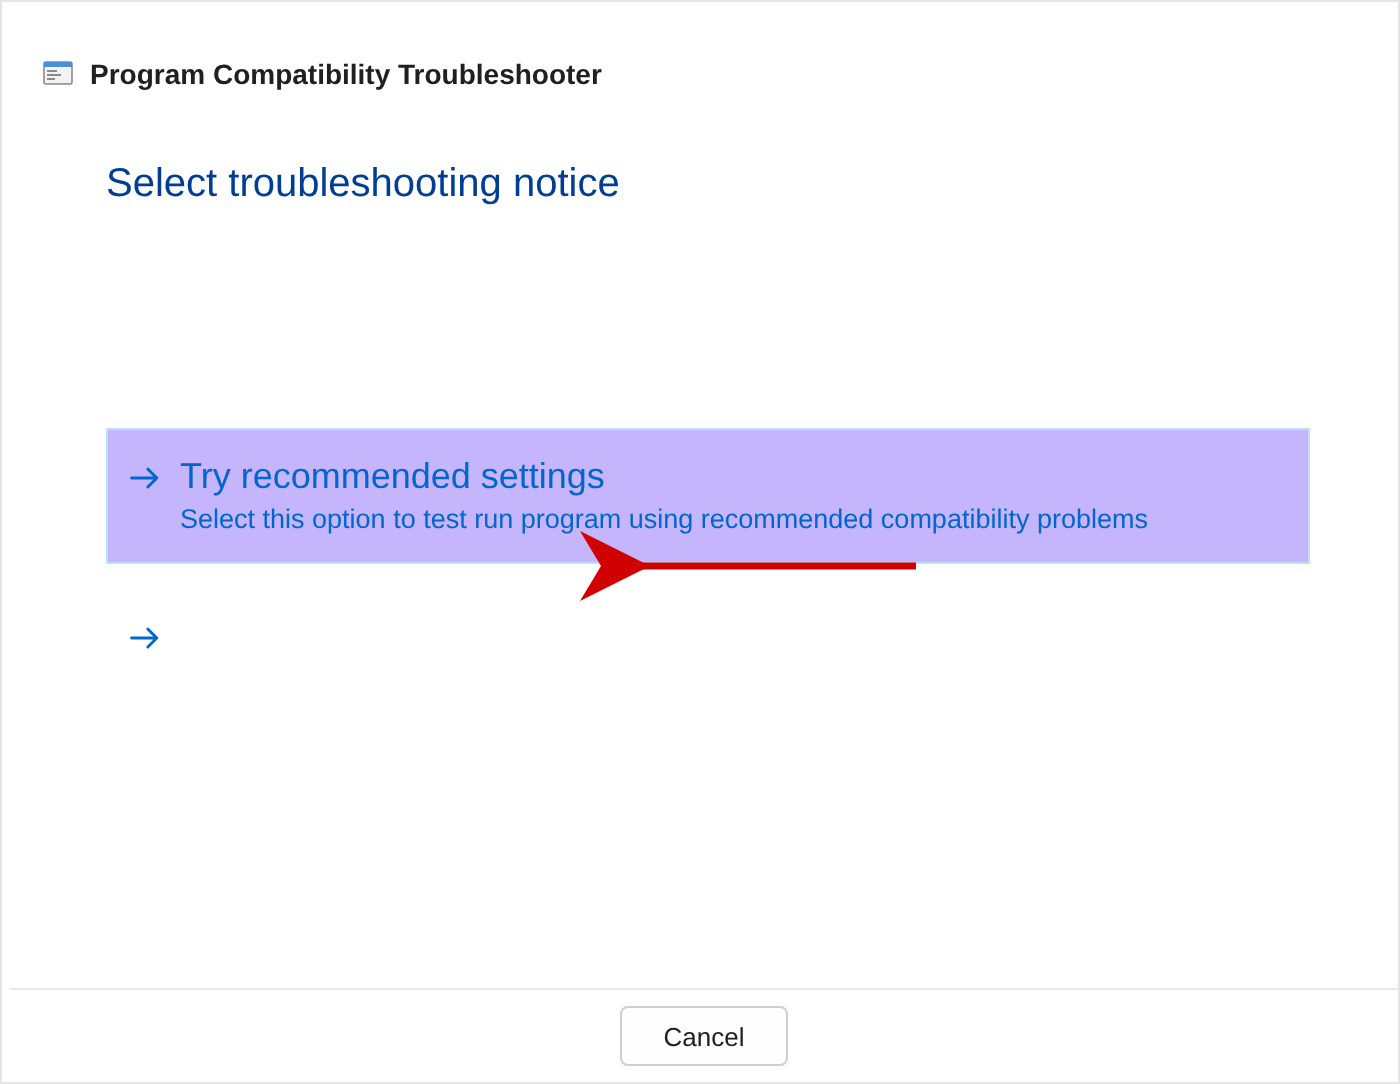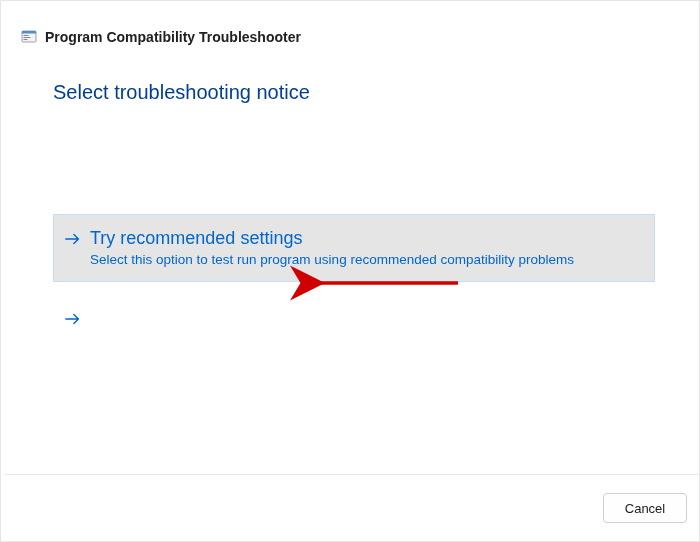--- a/index.html
+++ b/index.html
@@ -60,21 +60,21 @@
       padding: 110px 44px 0 52px;
     }
     .option-card {
       border: 1px solid transparent;
       padding: 12px 10px 14px 10px;
       cursor: pointer;
       margin-bottom: 12px;
     }
     .option-card.highlight {
       border: 1px solid #bfe0f5;
-      background: #e5e5e5;
+      background: #c4b5fd;
     }
     .opt-row {
       display: flex;
       align-items: flex-start;
       gap: 8px;
     }
     .arrow-icon {
       color: #0066cc;
       flex-shrink: 0;
       margin-top: 3px;
@@ -96,23 +96,23 @@
       font-size: 13.5px;
       color: #0066cc;
       margin-top: 2px;
     }
     .footer {
       position: absolute;
       bottom: 0;
       left: 4px;
       right: 0;
       border-top: 1px solid #e8e8e8;
-      padding: 18px 12px;
+      padding: 8px 12px;
       display: flex;
-      justify-content: flex-end;
+      justify-content: center;
       background: #ffffff;
     }
     .cancel-btn {
       min-width: 84px;
       height: 30px;
       border: 1px solid #cfcfcf;
       border-radius: 4px;
       background: #fefefe;
       font-size: 13px;
       color: #202020;

